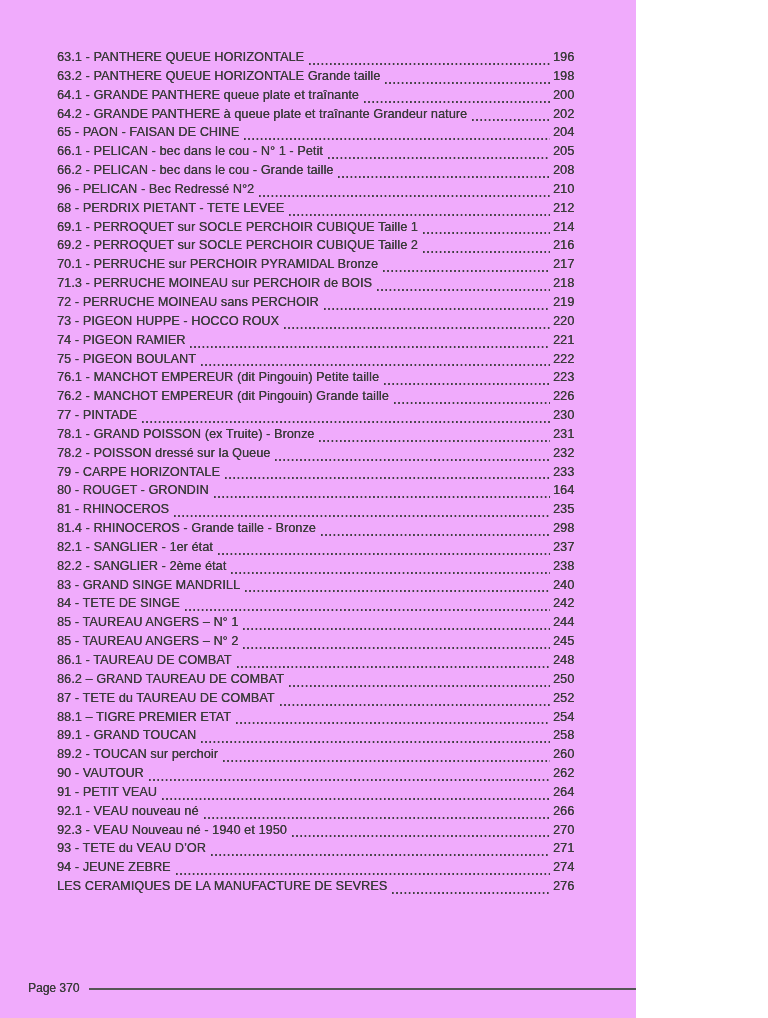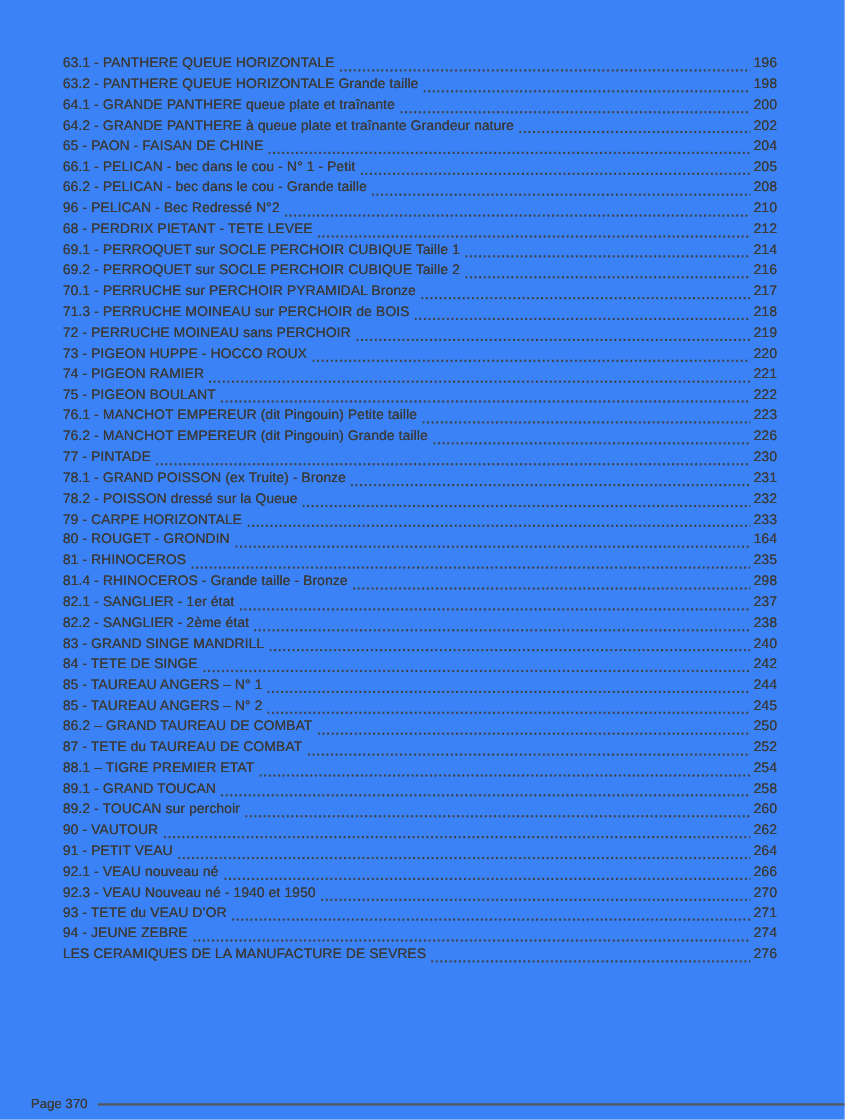--- a/index.html
+++ b/index.html
@@ -2,23 +2,23 @@
 <html><head>
 <meta charset="utf-8">
 <style>
   html, body {
     margin: 0;
     padding: 0;
     background: #ffffff;
   }
   .page {
     position: relative;
-    width: 768px;
+    width: 636px;
     height: 1018px;
-    background: #3b82f6;
+    background: #f0abfc;
     overflow: hidden;
     font-family: "Liberation Sans", sans-serif;
     color: #3b3b3b;
   }
   .toc {
     position: absolute;
     top: 50px;
     left: 57px;
     right: 57px;
   }
@@ -51,21 +51,20 @@
   .footer {
     position: absolute;
     left: 28px;
     right: 0;
     top: 981px;
     display: flex;
     align-items: center;
     font-size: 12px;
     text-shadow: 0.25px 0 0 currentColor;
     color: #3b3b3b;
-    margin-top: 15px;
   }
   .footer-label {
     flex: 0 0 auto;
   }
   .footer-rule {
     flex: 1 1 auto;
     height: 2px;
     background: #555555;
     margin-left: 10px;
     margin-top: 1px;
@@ -262,20 +261,25 @@
       <span class="toc-leader"></span>
       <span class="toc-page">244</span>
     </div>
 
     <div class="toc-row">
       <span class="toc-title">85 - TAUREAU ANGERS – N° 2</span>
       <span class="toc-leader"></span>
       <span class="toc-page">245</span>
     </div>
 
+    <div class="toc-row">
+      <span class="toc-title">86.1 - TAUREAU DE COMBAT</span>
+      <span class="toc-leader"></span>
+      <span class="toc-page">248</span>
+    </div>
 
     <div class="toc-row">
       <span class="toc-title">86.2 – GRAND TAUREAU DE COMBAT</span>
       <span class="toc-leader"></span>
       <span class="toc-page">250</span>
     </div>
 
     <div class="toc-row">
       <span class="toc-title">87 - TETE du TAUREAU DE COMBAT</span>
       <span class="toc-leader"></span>

